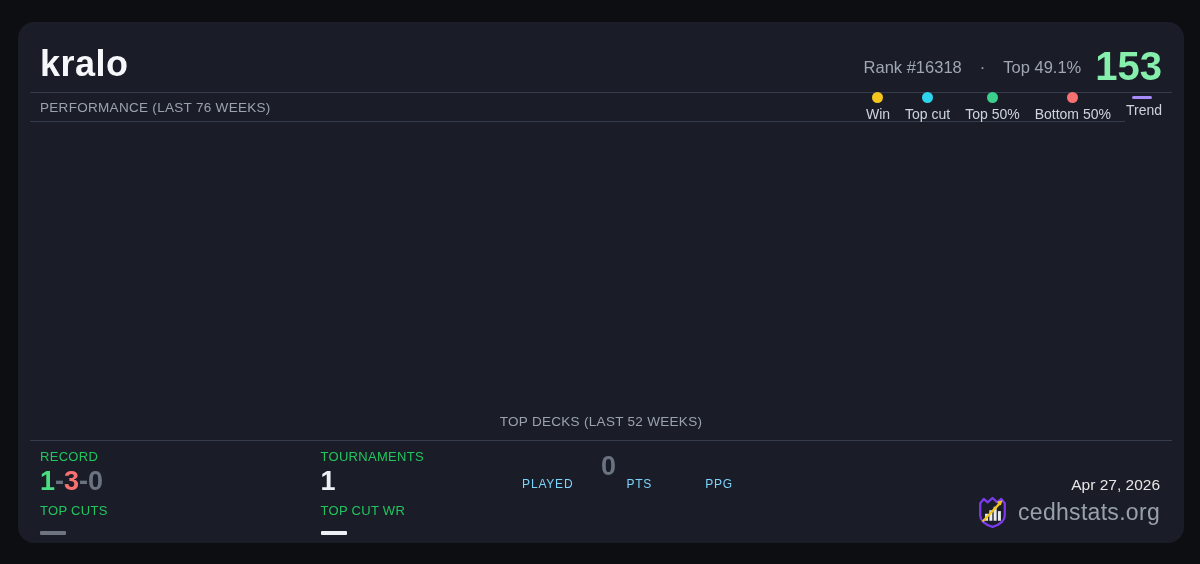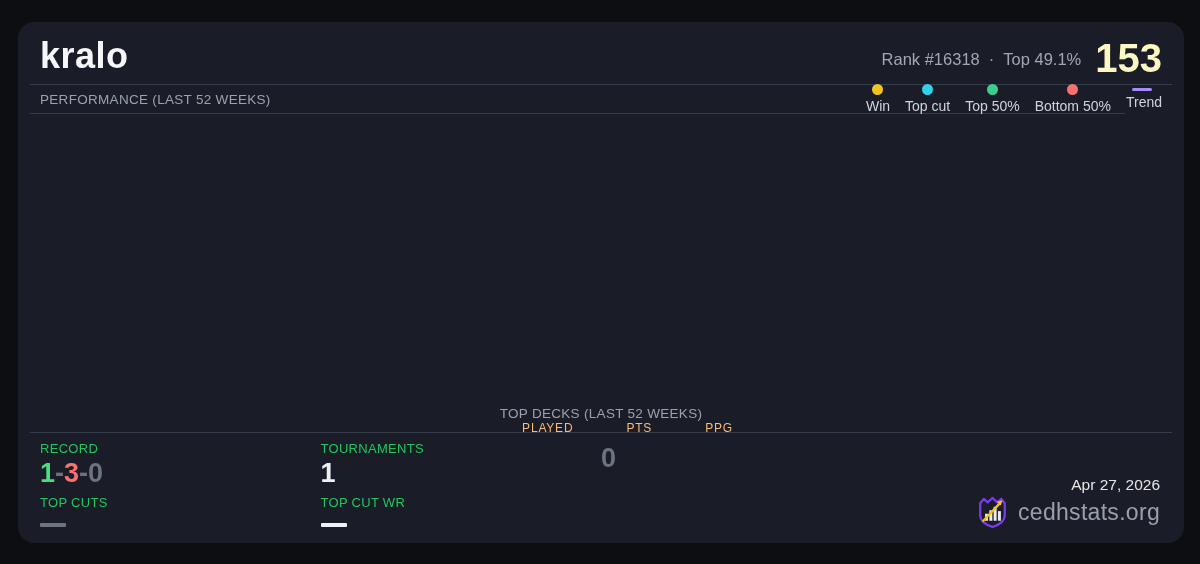--- a/index.html
+++ b/index.html
@@ -1,51 +1,51 @@
 <!DOCTYPE html>
 <html><head>
 <meta charset="utf-8">
 <style>
   * { margin:0; padding:0; box-sizing:border-box; }
   html,body { width:1200px; height:564px; background:#0d0e12; overflow:hidden;
               font-family:"Liberation Sans", sans-serif; }
 
   .card { position:absolute; left:18px; top:22px; width:1166px; height:521px;
-          background:#1a1d27; border-radius:16px; padding:0 12px; }
+          background:#1a1d27; border-radius:16px; padding:8px 12px; }
 
   .row-pad { padding-left:10px; padding-right:10px; }
 
   
   .hdr { display:flex; justify-content:space-between; align-items:flex-end;
          padding-top:13px; padding-bottom:7px; border-bottom:1px solid #353c4b; }
   .player-name { font-size:36px; font-weight:700; color:#f5f7fb; letter-spacing:0.5px; }
   .hdr-right { display:flex; align-items:flex-end; gap:14px; }
   .rank-line { color:#a0a7b4; font-size:16.5px; font-weight:500; padding-bottom:8px;
-               display:flex; gap:9px; align-items:center; }
-  .points-big { font-size:40px; font-weight:700; color:#fef9c3; line-height:0.95; }
+               display:flex; gap:18px; align-items:center; }
+  .points-big { font-size:40px; font-weight:700; color:#86efac; line-height:0.95; }
 
   
   .perf-row { display:flex; justify-content:space-between; align-items:center;
               height:28px; }
   .perf-border { border-bottom:1px solid #353c4b; margin-right:47px; height:0; }
   .section-title { color:#9aa2af; font-size:13.5px; letter-spacing:0.3px; }
   .legend { display:flex; align-items:center; gap:15px; }
   .legend-item { display:flex; align-items:center; gap:3px; color:#ced4de; font-size:14px;flex-direction:column; }
   .legend-dot { width:11px; height:11px; border-radius:50%; }
   .c-win { background:#f4c51d; } .c-topcut { background:#2ed3ee; }
   .c-top50 { background:#3bce8d; } .c-bottom50 { background:#f87171; }
   .legend-line { width:20px; height:3px; border-radius:2px; background:#a78bfa; margin-right:3px; }
 
   
   .chart-area { height:292px; }
 
   
   .decks-row { display:flex; justify-content:space-between; align-items:center;
                height:27px; border-bottom:1px solid #353c4b;flex-direction:column; }
-  .deck-cols { display:flex; color:#fdba74; font-size:12px; letter-spacing:0.8px; }
+  .deck-cols { display:flex; color:#7dd3fc; font-size:12px; letter-spacing:0.8px;margin-top:48px; }
   .deck-col { margin-left:53px; }
 
   
   .stats { display:grid; grid-template-columns:repeat(4,1fr); padding:8px 10px 0 10px; }
   .stat-label { color:#22c55e; font-size:13px; letter-spacing:0.3px; }
   .stat-value { margin-top:3px; font-size:27px; font-weight:700; color:#edf0f4; line-height:1.05; }
   .muted { color:#6b7280; }
   .rec-sep { color:#6b7280; }
   .rec-win { color:#4ade80; } .rec-loss { color:#f87171; } .rec-draw { color:#6b7280; }
   .stat-label2 { margin-top:8px; }
@@ -71,21 +71,21 @@
       <div class="rank-line">
         <span>Rank #16318</span>
         <span>·</span>
         <span>Top 49.1%</span>
       </div>
       <div class="points-big">153</div>
     </div>
   </div>
 
   <div class="perf-row row-pad">
-    <div class="section-title">PERFORMANCE (LAST 52 WEEKS)</div>
+    <div class="section-title">PERFORMANCE (LAST 76 WEEKS)</div>
     <div class="legend">
       <div class="legend-item">
         <span class="legend-dot c-win"></span>
         <span>Win</span>
       </div>
       <div class="legend-item">
         <span class="legend-dot c-topcut"></span>
         <span>Top cut</span>
       </div>
       <div class="legend-item">

